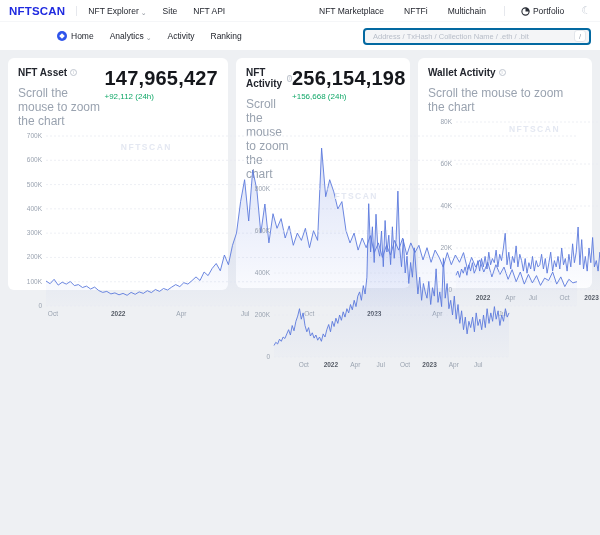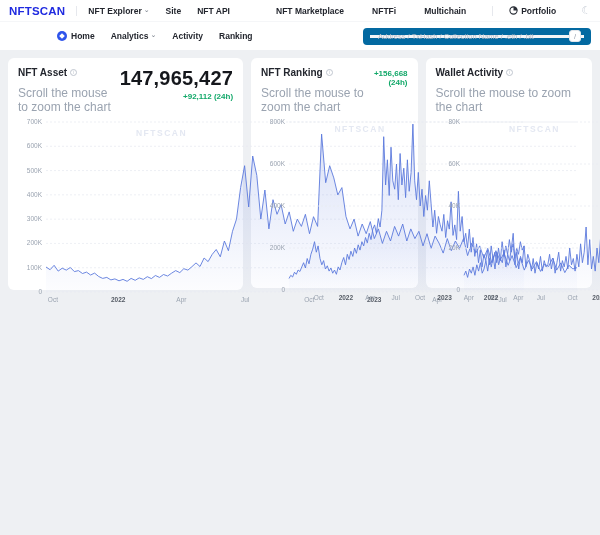--- a/index.html
+++ b/index.html
@@ -11,40 +11,40 @@
   }
   
   .topbar {
     height: 22px; background: #fff; display: flex; align-items: center;
     justify-content: space-between; padding: 0 9px; border-bottom: 1px solid #f5f6f8;
   }
   .tb-left, .tb-right { display: flex; align-items: center; }
   .logo { font-weight: 800; color: #1f2ae0; font-size: 11.5px; letter-spacing: .2px; cursor: pointer; }
   .vdiv { width: 1px; height: 10px; background: #e6e8ed; margin: 0 11px; }
   .nav-item {
-    font-size: 8.5px; font-weight: 700; color: #23262e; margin-right: 16px;
-    display: inline-flex; align-items: flex-start; cursor: pointer; white-space: nowrap;
-  }
-  .tb-right .nav-item { margin-right: 12px; margin-left: 16px; }
+    font-size: 8.5px; font-weight: 400; color: #23262e; margin-right: 16px;
+    display: inline-flex; align-items: flex-end; cursor: pointer; white-space: nowrap;
+  }
+  .tb-right .nav-item { margin-right: 4px; margin-left: 16px; }
   .chev { font-size: 7px; color: #8a909a; margin-left: 2px; line-height: 1; }
   .pie-ic { margin-right: 3px; display: inline-flex; }
   .moon { color: #c3c9d3; font-size: 11px; margin-left: 13px; cursor: pointer; line-height: 1; }
   
   .subbar {
     height: 28px; background: #fff; display: flex; align-items: center;
     justify-content: space-between; padding: 0 9px 0 9px;
   }
   .subnav { display: flex; align-items: center; padding-left: 48px; }
   .home-ic {
     width: 10px; height: 10px; border-radius: 50%; background: #2f54eb;
     display: inline-flex; align-items: center; justify-content: center; margin-right: 4px;
   }
   .home-ic i { width: 4px; height: 4px; background: #fff; transform: rotate(45deg); display: block; }
   .search {
-    width: 228px; height: 17px; background: #f4f5f7; border: 7px solid #0369a1;
+    width: 228px; height: 17px; background: #f4f5f7; border: 2px solid #0369a1;
     border-radius: 4px; display: flex; align-items: center; padding: 0 3px 0 8px; gap: 4px;
   }
   .search input {
     flex: 1; border: 0; background: transparent; font-size: 7.5px; color: #555;
     outline: none; font-family: inherit; min-width: 0;
   }
   .search input::placeholder { color: #b7bdc8; }
   .key {
     width: 12px; height: 12px; background: #fff; border: 1px solid #e3e6eb; border-radius: 3px;
     font-size: 7.5px; color: #9aa3b0; display: flex; align-items: center; justify-content: center;
@@ -62,21 +62,21 @@
   .card-head { display: flex; justify-content: space-between; align-items: flex-start; }
   .title-line { display: flex; align-items: center; gap: 3px; }
   .title { font-size: 10px; font-weight: 700; color: #23262e; }
   .info-ic {
     width: 7px; height: 7px; border: 1px solid #c0c6cf; border-radius: 50%; color: #c0c6cf;
     font-size: 5px; display: inline-flex; align-items: center; justify-content: center;
     font-style: normal; line-height: 1;
   }
   .subtitle { font-size: 12px; color: #9aa3b0; margin-top: 8px; }
   .value { font-size: 20px; font-weight: 700; color: #15171c; text-align: right; letter-spacing: .2px; }
-  .change { font-size: 8px; color: #12a869; font-weight: 700; text-align: right; margin-top: 2px; }
+  .change { font-size: 8px; color: #12a869; font-weight: 400; margin-top: 2px; }
   .chart-wrap { position: relative; flex: 1; margin-top: 2px; min-height: 0; }
   .chart-plot { position: absolute; inset: 0; cursor: crosshair; }
   .watermark {
     position: absolute; font-size: 8.5px; font-weight: 700; letter-spacing: 1.5px;
     color: #e4e8f2; pointer-events: none;
   }
   .wm-lg { top: 12px; right: 46px; }
   .wm-sm { top: 8px; right: 22px; }
   svg text { font-family: "Liberation Sans", "DejaVu Sans", sans-serif; }
 </style>
@@ -186,26 +186,27 @@
           </svg></div>
       <span class="watermark wm-lg">NFTSCAN</span>
     </div>
   </section>
 
   <div class="row">
     <section class="card">
       <div class="card-head">
         <div>
           <div class="title-line">
-            <span class="title">NFT Ranking</span>
+            <span class="title">NFT Activity</span>
             <span class="info-ic">i</span>
           </div>
           <div class="subtitle">Scroll the mouse to zoom the chart</div>
         </div>
         <div>
+          <div class="value">256,154,198</div>
           <div class="change">+156,668 (24h)</div>
         </div>
       </div>
       <div class="chart-wrap">
         <div class="chart-plot"><svg width="268" height="187">
               <defs>
                 <linearGradient id="grad1" x1="0" y1="0" x2="0" y2="1">
                   <stop offset="0%" stop-color="#5b79dd" stop-opacity="0.22"></stop>
                   <stop offset="100%" stop-color="#5b79dd" stop-opacity="0.015"></stop>
                 </linearGradient>

